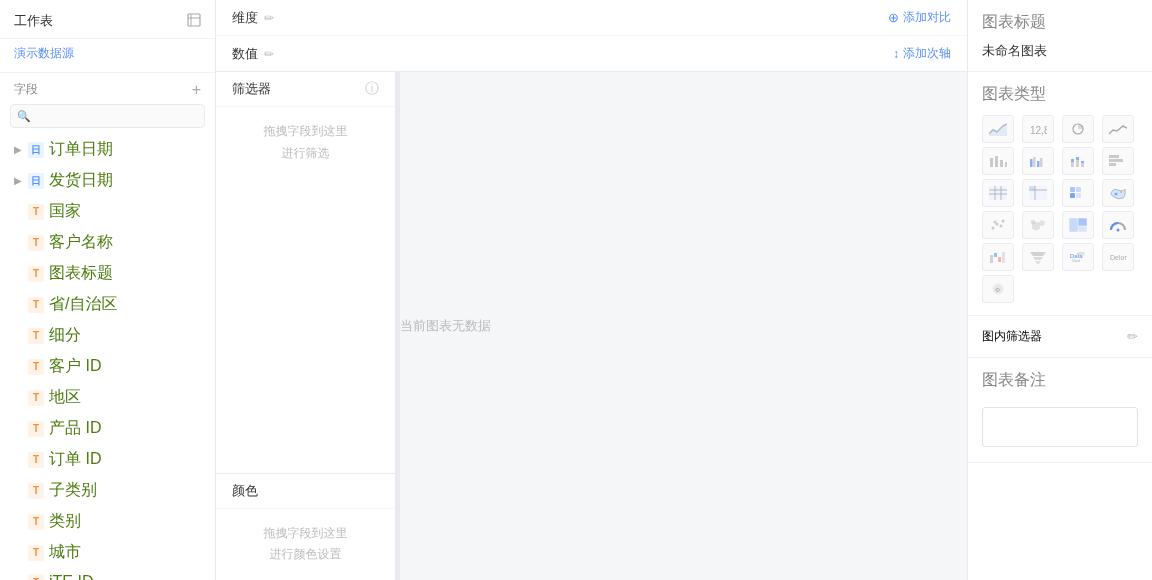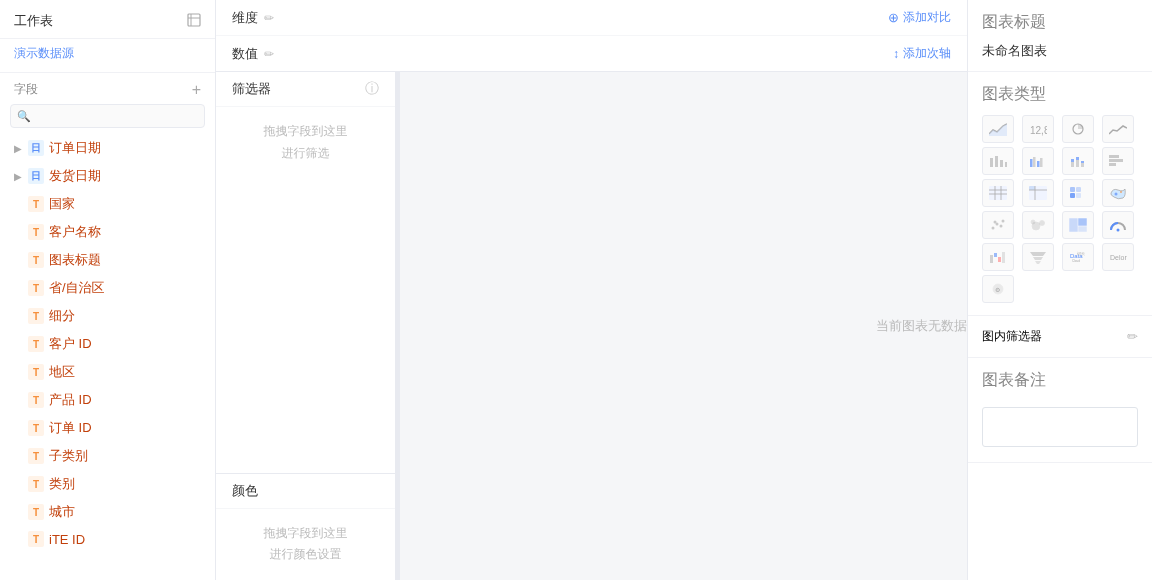--- a/index.html
+++ b/index.html
@@ -117,22 +117,22 @@
     }
     .field-type-date {
       background: #e8f4fe;
       color: #5b8ff9;
     }
     .field-type-text {
       background: #fff3e8;
       color: #f6903d;
     }
     .field-name {
-      color: #c2410c;
-      font-size: 13px;
+      color: #4d7c0f;
+      font-size: 16px;
     }
 
     
     .middle-panel {
       flex: 1;
       background: #5eead4;
       display: flex;
       flex-direction: column;
       min-width: 0;
     }
@@ -227,21 +227,21 @@
       background: #fff;
       border-right: 1px solid #e8eaf0;
       display: flex;
       flex-direction: column;
     }
     .chart-area {
       flex: 1;
       background: #f5f6f8;
       display: flex;
       align-items: center;
-      justify-content: flex-end;
+      justify-content: flex-start;
       font-size: 13px;
       color: #bbb;
     }
 
     
     .right-panel {
       width: 185px;
       background: #fff;
       border-left: 1px solid #e8eaf0;
       display: flex;

